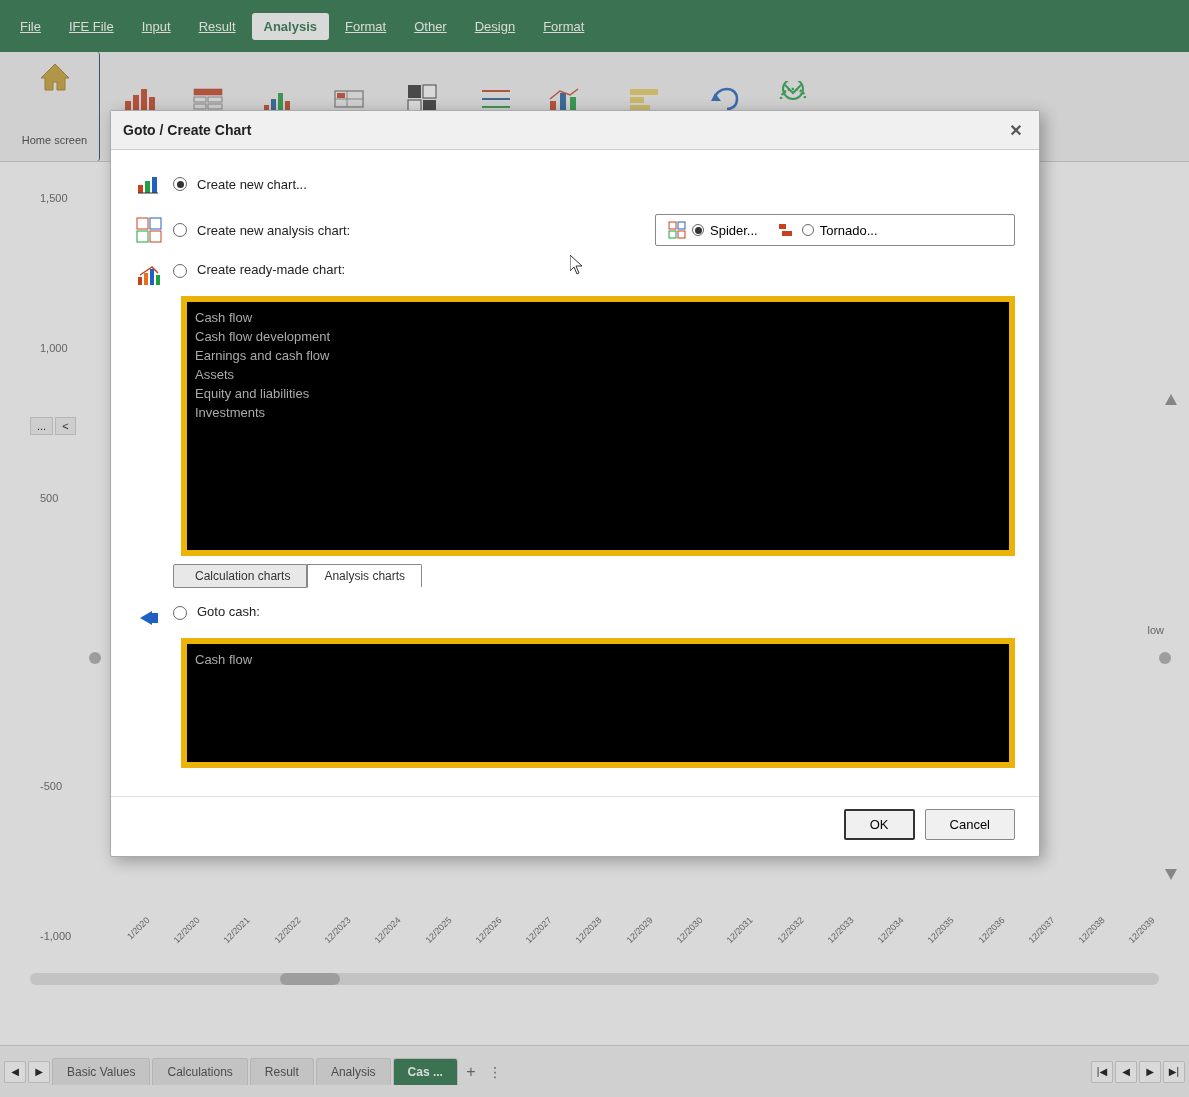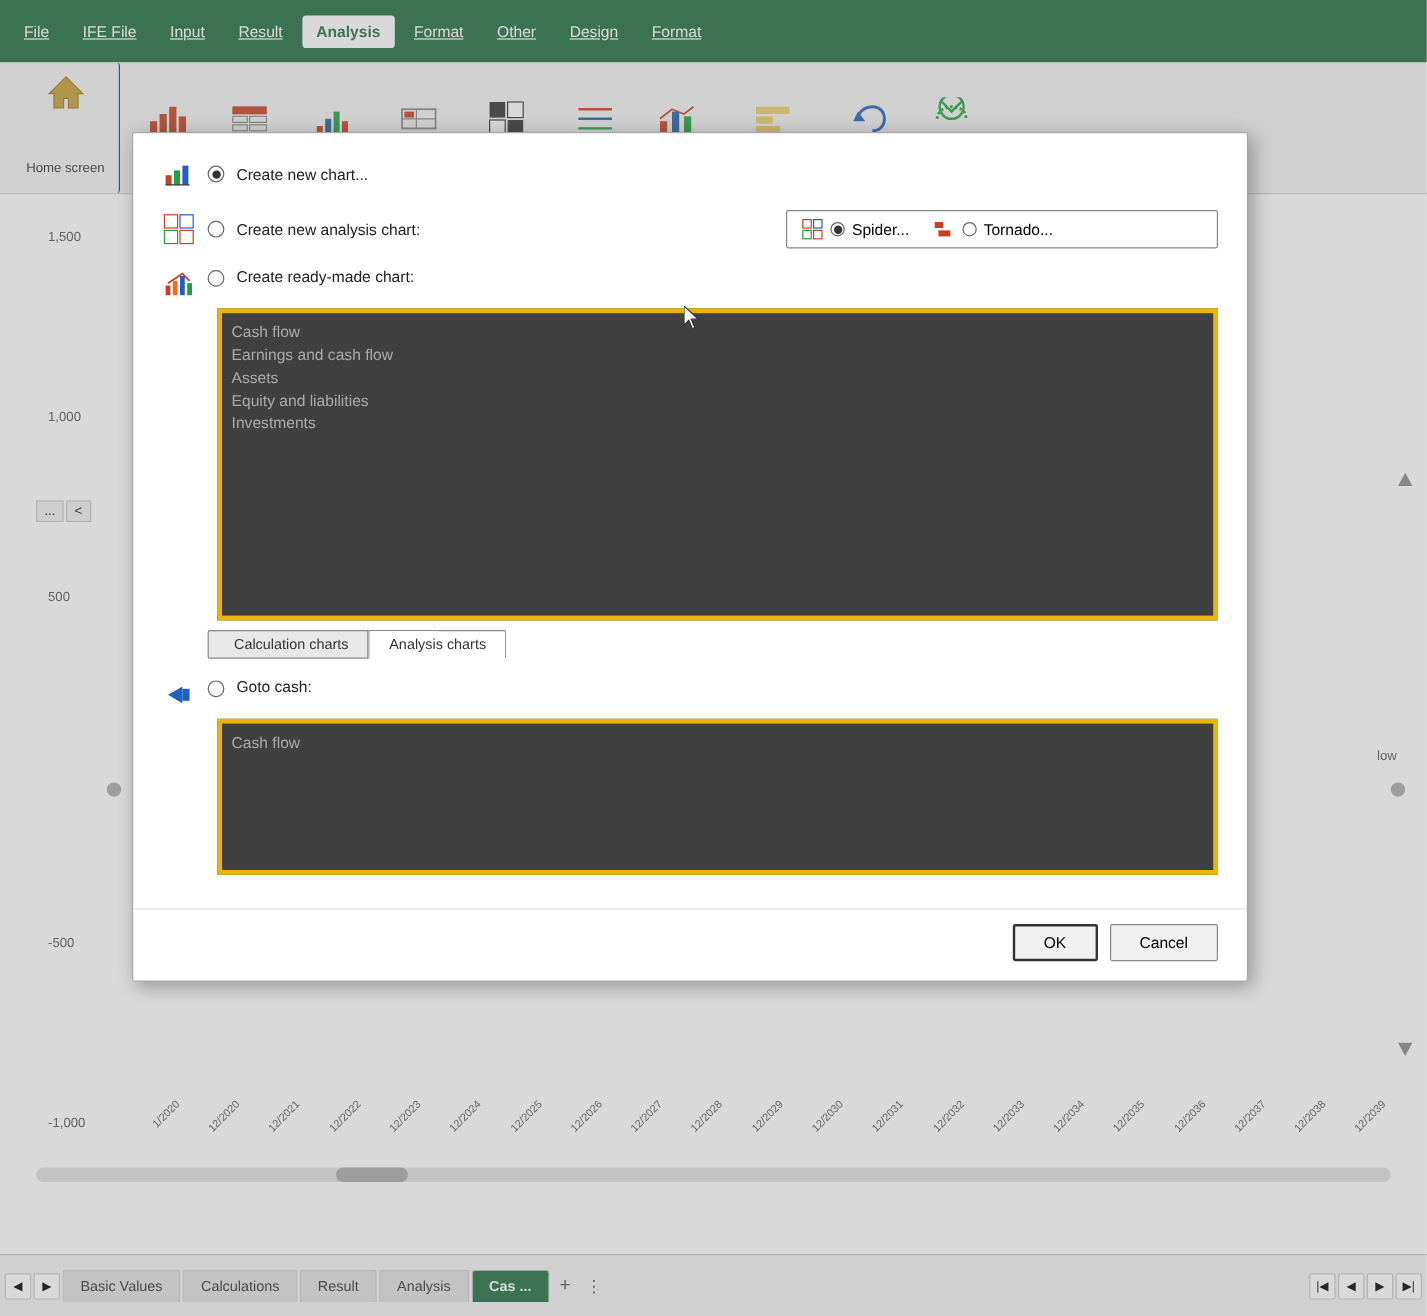--- a/index.html
+++ b/index.html
@@ -158,22 +158,22 @@
     }
     .analysis-opt-item {
       display: flex;
       align-items: center;
       gap: 6px;
       font-size: 13px;
     }
 
     
     .list-box {
-      border: 4px solid #eab308;
-      background: #404040;
+      border: 6px solid #eab308;
+      background: #000000;
       margin-left: 38px;
       margin-bottom: 8px;
       padding: 6px 8px;
     }
     .list-item {
       font-size: 13px;
       color: #aaa;
       padding: 2px 0;
     }
 
@@ -507,20 +507,24 @@
 
   <div style="position:absolute; bottom:60px; left:30px; right:30px; height:12px; background:#e0e0e0; border-radius:6px;">
     <div style="width:60px; height:12px; background:#aaa; border-radius:6px; margin-left:250px;"></div>
   </div>
 </div>
 
 <div class="overlay"></div>
 
 <div class="dialog">
 
+  <div class="dialog-title-bar">
+    <span>Goto / Create Chart</span>
+    <div class="dialog-close-btn">✕</div>
+  </div>
 
   <div class="dialog-body">
 
     <div class="radio-row">
       <div class="radio-icon">
         <svg width="26" height="26" viewBox="0 0 26 26">
           <rect x="2" y="14" width="5" height="8" fill="#c84020"></rect>
           <rect x="9" y="10" width="5" height="12" fill="#20a040"></rect>
           <rect x="16" y="6" width="5" height="16" fill="#2060c0"></rect>
           <line x1="2" y1="22" x2="22" y2="22" stroke="#333" stroke-width="1"></line>
@@ -573,20 +577,21 @@
           <rect x="20" y="12" width="4" height="10" fill="#20a040"></rect>
           <polyline points="4,12 10,8 16,4 22,10" fill="none" stroke="#c84020" stroke-width="1.5"></polyline>
         </svg>
       </div>
       <div class="radio-custom" style="margin-top:2px;"></div>
       <span class="radio-label">Create ready-made chart:</span>
     </div>
 
     <div class="list-box" style="height:260px; overflow-y:auto; margin-left:46px;">
       <div class="list-item">Cash flow</div>
+      <div class="list-item">Cash flow development</div>
       <div class="list-item">Earnings and cash flow</div>
       <div class="list-item">Assets</div>
       <div class="list-item">Equity and liabilities</div>
       <div class="list-item">Investments</div>
     </div>
 
     <div class="tabs-row">
       <div class="tab">Calculation charts</div>
       <div class="tab active">Analysis charts</div>
     </div>

